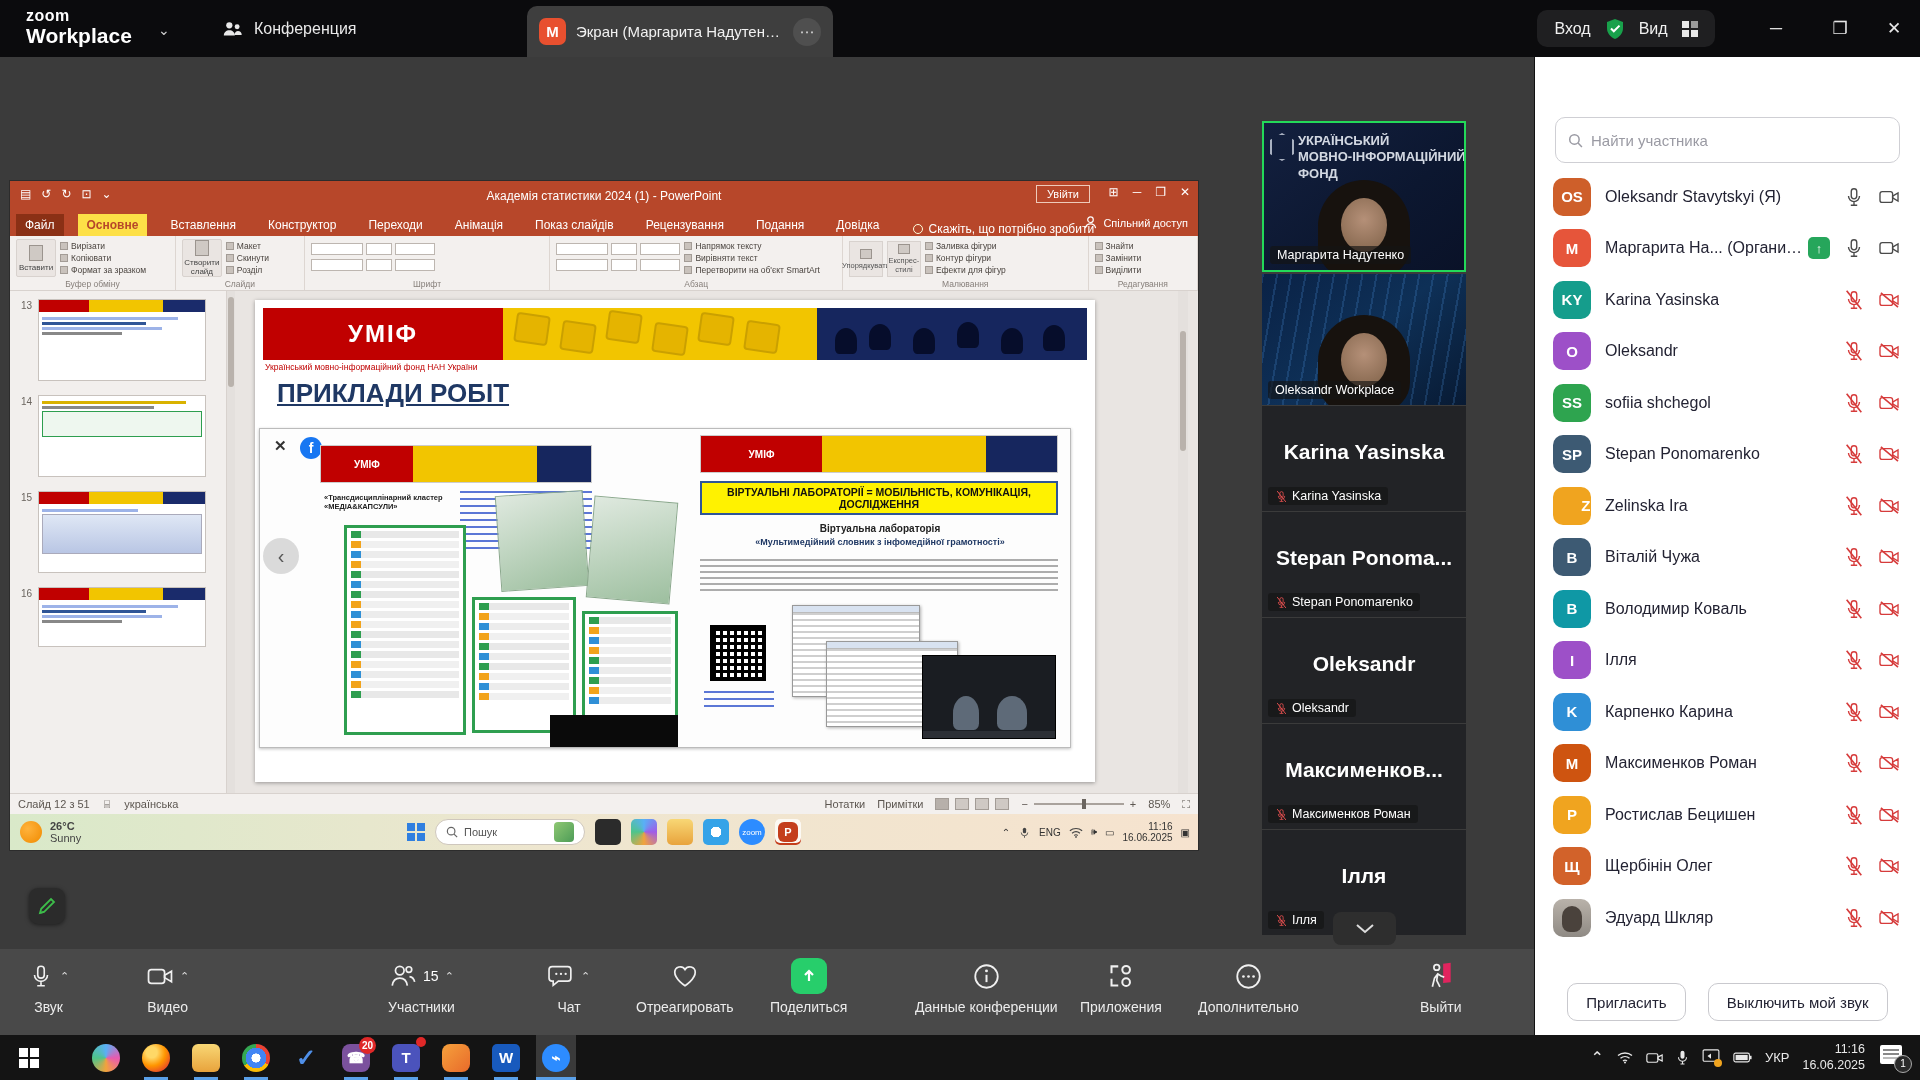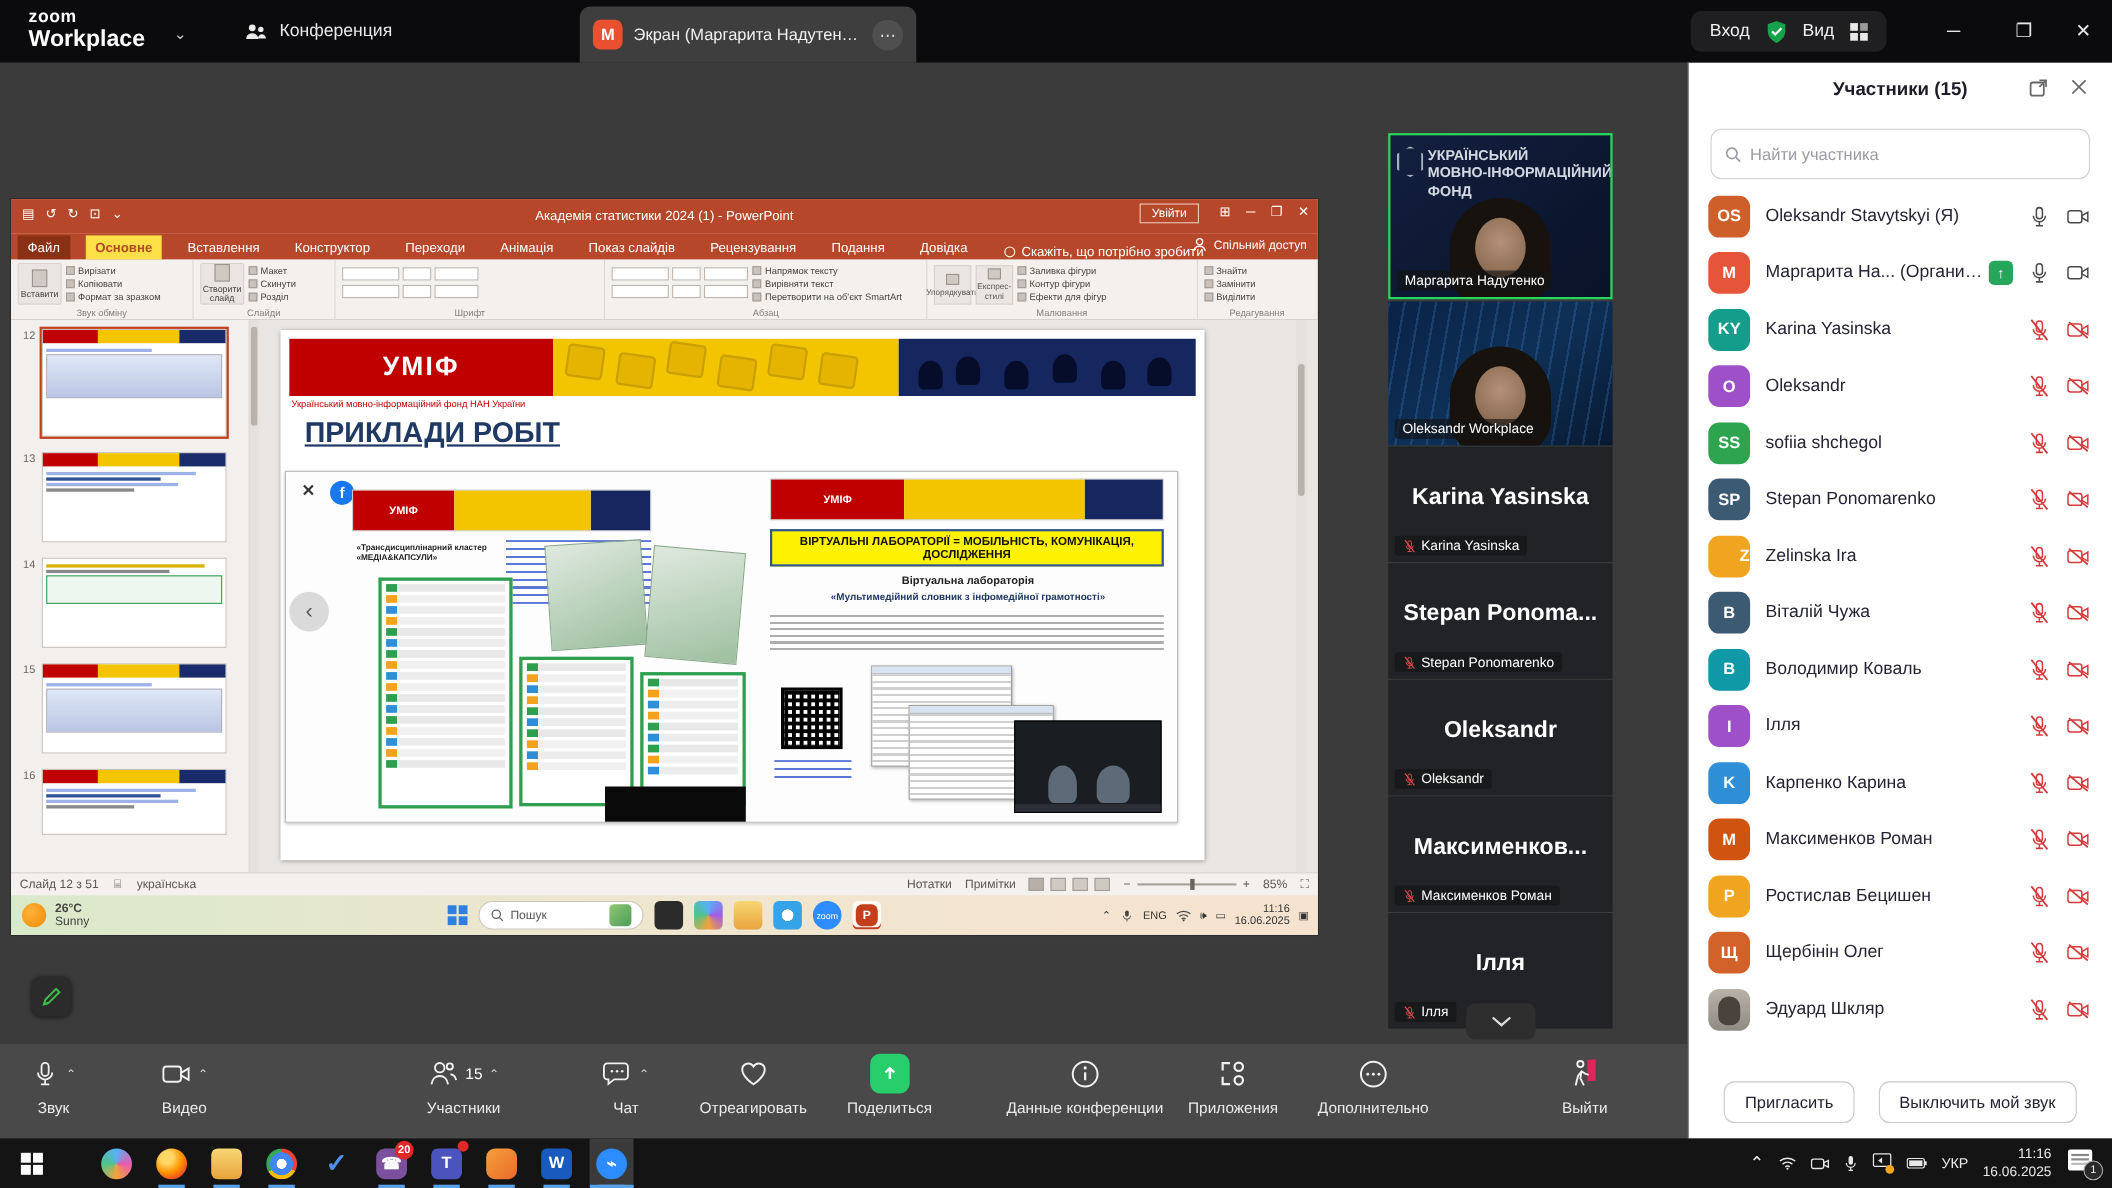--- a/index.html
+++ b/index.html
@@ -292,21 +292,21 @@
       </div>
 
       <div class="ppt-ribbon">
           <div class="grp" style="width: 170px;">
             <div class="bigbtn"><span class="bb-ico"></span>Вставити</div>
             <div class="smallcol">
               <span class="smallitem"><i></i>Вирізати</span>
               <span class="smallitem"><i></i>Копіювати</span>
               <span class="smallitem"><i></i>Формат за зразком</span>
             </div>
-            <div class="grp-label">Звук обміну</div>
+            <div class="grp-label">Буфер обміну</div>
           </div>
           <div class="grp" style="width: 132px;">
             <div class="bigbtn"><span class="bb-ico"></span>Створити слайд</div>
             <div class="smallcol">
               <span class="smallitem"><i></i>Макет</span>
               <span class="smallitem"><i></i>Скинути</span>
               <span class="smallitem"><i></i>Розділ</span>
             </div>
             <div class="grp-label">Слайди</div>
           </div>
@@ -362,32 +362,20 @@
               <span class="smallitem"><i></i>Знайти</span>
               <span class="smallitem"><i></i>Замінити</span>
               <span class="smallitem"><i></i>Виділити</span>
             </div>
             <div class="grp-label">Редагування</div>
           </div>
         </div>
 
       <div class="ppt-body">
         <div class="thumbs">
-            <div class="thumb sel" style="height: 98px;">
-              <span class="thumb-num">12</span>
-              <div class="t-head">
-                <span class="r"></span>
-                <span class="y"></span>
-                <span class="n"></span>
-              </div>
-              <div class="t-body">
-                <div class="t-line" style="width:60%"></div>
-                <div class="t-shot"></div>
-              </div>
-            </div>
             <div class="thumb" style="height: 82px;">
               <span class="thumb-num">13</span>
               <div class="t-head">
                 <span class="r"></span>
                 <span class="y"></span>
                 <span class="n"></span>
               </div>
               <div class="t-body">
                 <div class="t-line" style="width:85%"></div>
                 <div class="t-line" style="width:65%;background:#2f5597"></div>
@@ -792,34 +780,20 @@
             <rect x="14" y="3" width="7" height="18" fill="#e0245e" transform="skewY(-6)"></rect>
             <circle cx="8" cy="5" r="2.6" fill="none" stroke="#f0f0f0" stroke-width="1.6"></circle>
             <path d="M4 23l2-8 3-4 3 2 3 1M9 11l-1 6 3 6" fill="none" stroke="#f0f0f0" stroke-width="1.6"></path>
           </svg>
         </div>
         <span>Выйти</span>
       </div>
     </div>
 
   <aside class="panel">
-    <div class="p-head">
-      <span class="p-title">Участники (15)</span>
-      <span class="p-head-ico p-pop">
-        <svg width="18" height="18" viewBox="0 0 18 18">
-            <rect x="2" y="4" width="12" height="12" rx="2" fill="none" stroke="#666" stroke-width="1.6"></rect>
-            <path d="M10 2h6v6M16 2l-6 6" stroke="#666" stroke-width="1.6" fill="none"></path>
-          </svg>
-      </span>
-      <span class="p-head-ico p-close">
-        <svg width="16" height="16" viewBox="0 0 16 16">
-            <path d="M2 2l12 12M14 2L2 14" stroke="#666" stroke-width="1.6"></path>
-          </svg>
-      </span>
-    </div>
     <div class="p-search">
       <svg width="15" height="15" viewBox="0 0 14 14">
           <circle cx="6" cy="6" r="4.4" fill="none" stroke="#9a9aa3" stroke-width="1.4"></circle>
           <line x1="9.4" y1="9.4" x2="13" y2="13" stroke="#9a9aa3" stroke-width="1.4"></line>
         </svg>
       <span>Найти участника</span>
     </div>
     <div class="p-rows">
         <div class="p-row">
           <span class="p-ava" style="background: rgb(206, 95, 42);">OS</span>

